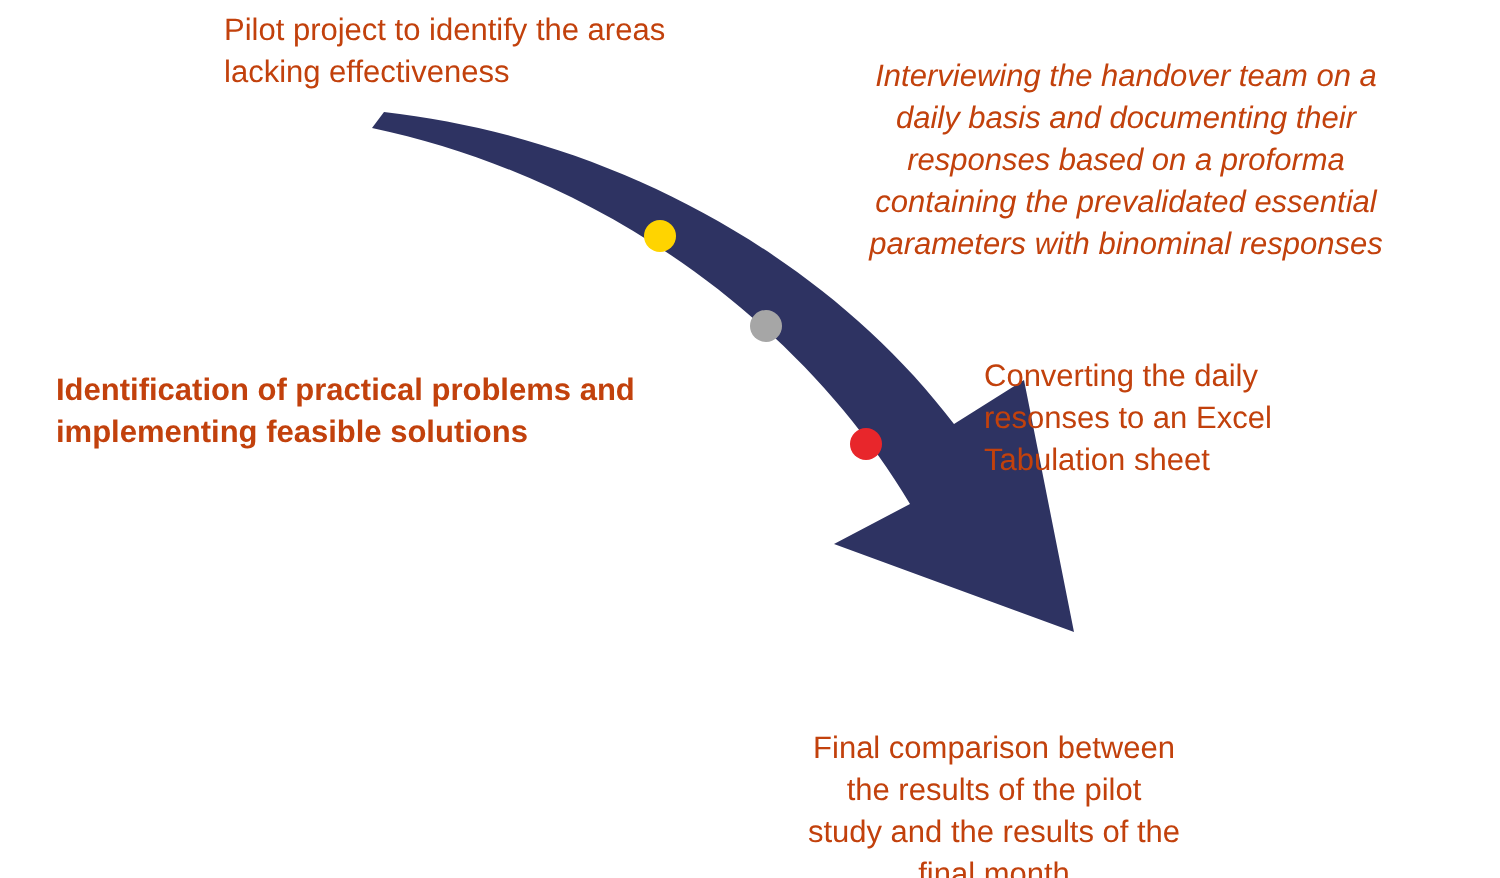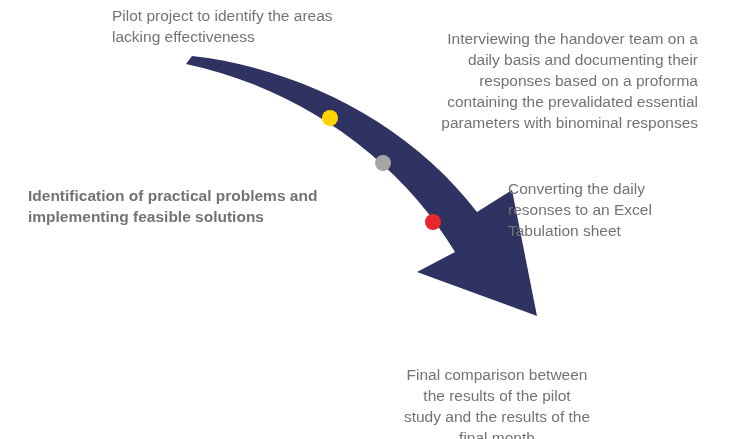--- a/index.html
+++ b/index.html
@@ -20,47 +20,48 @@
     left: 0;
     top: 0;
     width: 750px;
     height: 439px;
   }
   .label {
     position: absolute;
     font-family: "Liberation Sans", sans-serif;
     font-size: 15.5px;
     line-height: 1.35;
-    color: #737373;
+    color: #c2410c;
     white-space: pre-line;
   }
   .label.center { text-align: center; margin-top: 28px; }
   .label.left { text-align: left; }
 
   #label-pilot {
     left: 112px;
     top: 6px;
     width: 300px;
     text-align: left;
   }
   #label-interview {
-    left: 388px;
+    left: 408px;
     top: 29px;
     width: 310px;
-    text-align: right;
+    text-align: center;
+    font-style: italic;
   }
   #label-identification {
     left: 28px;
     top: 186px;
     width: 330px;
     text-align: left;
     font-weight: bold;
   }
   #label-converting {
-    left: 508px;
+    left: 492px;
     top: 179px;
     width: 215px;
     text-align: left;
   }
   #label-final {
     left: 372px;
     top: 337px;
     width: 250px;
     text-align: center;
   }

